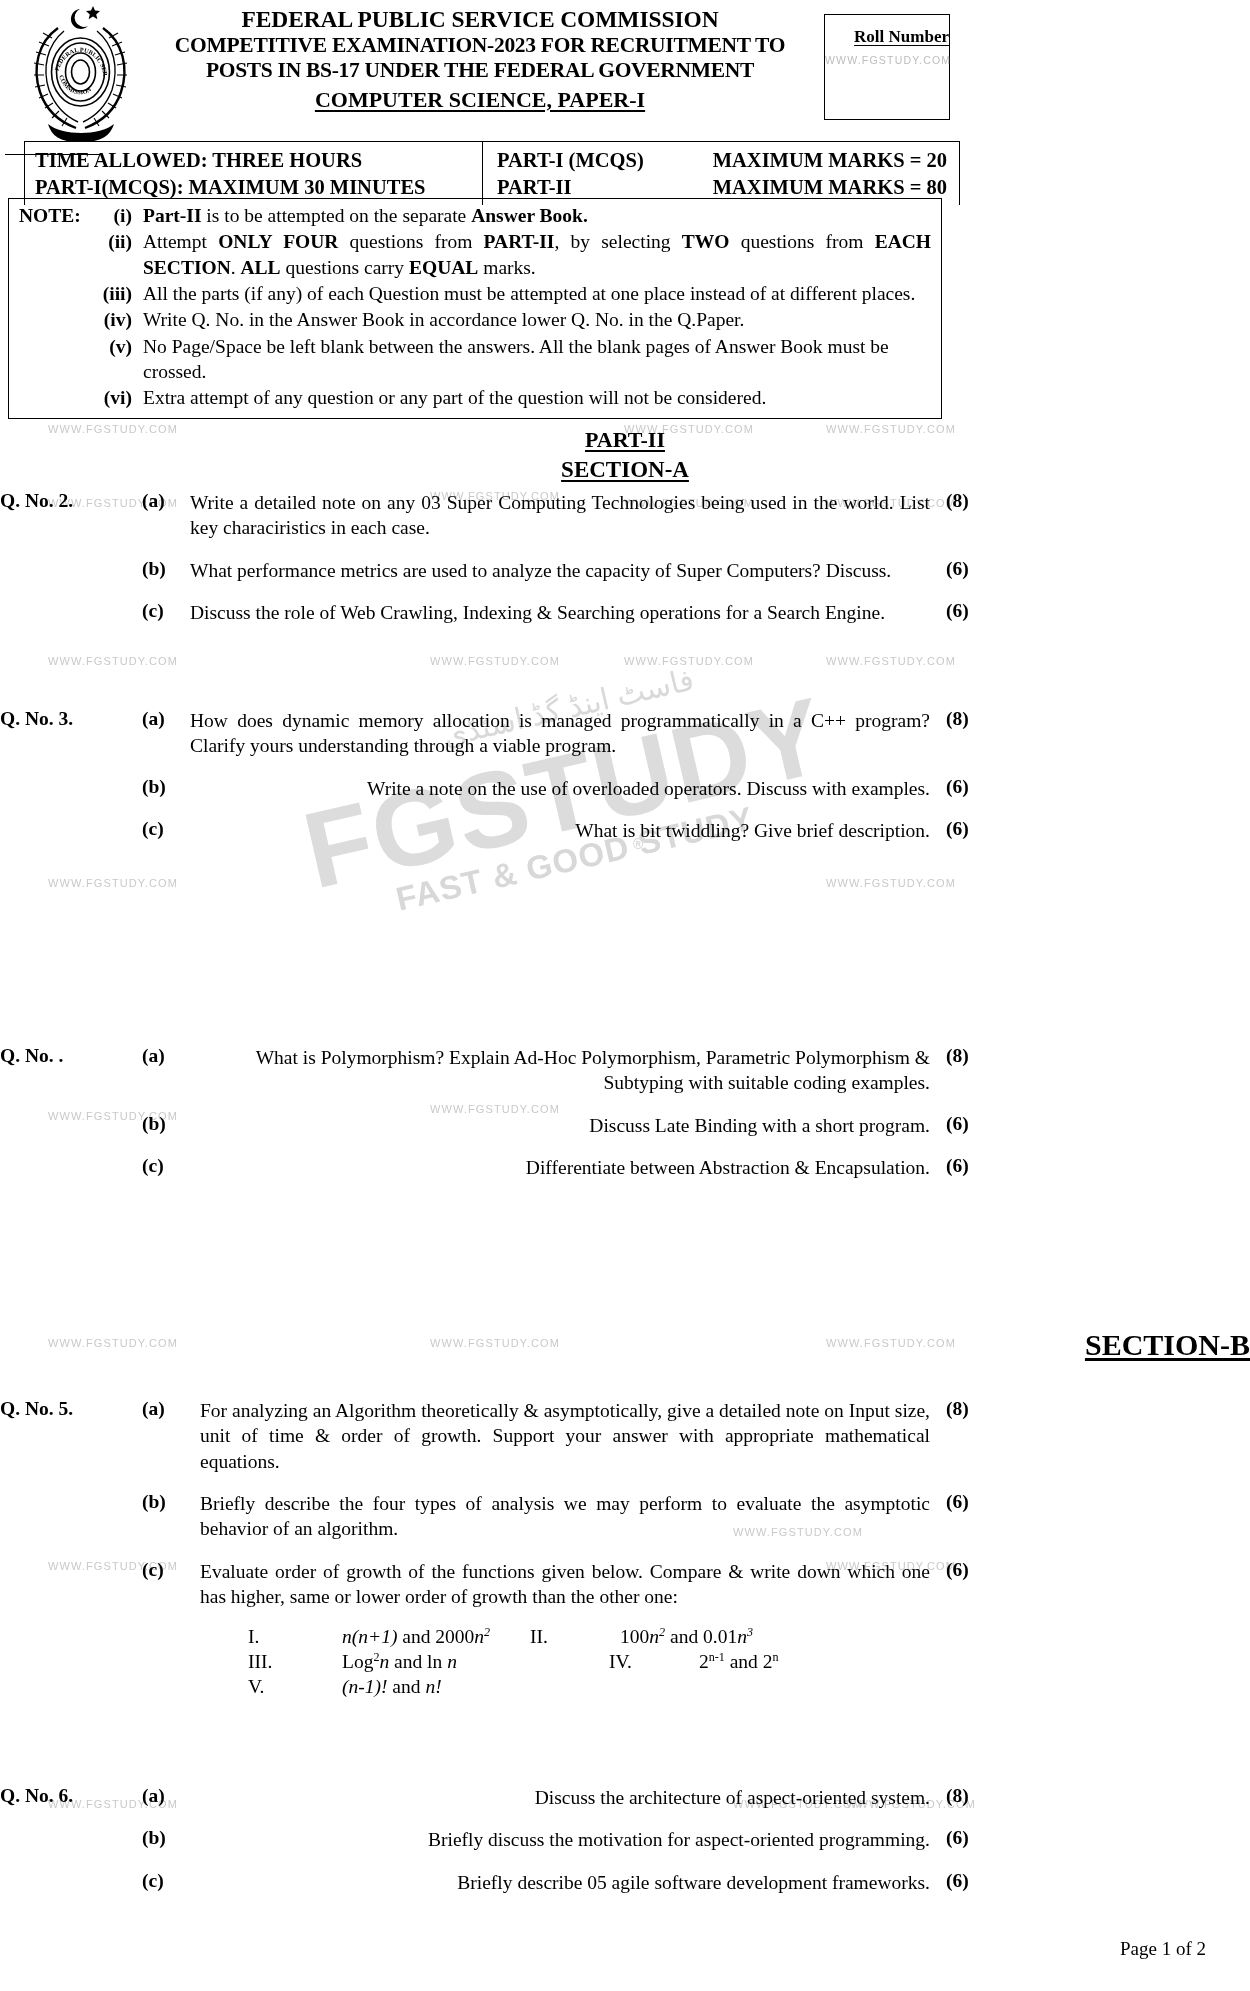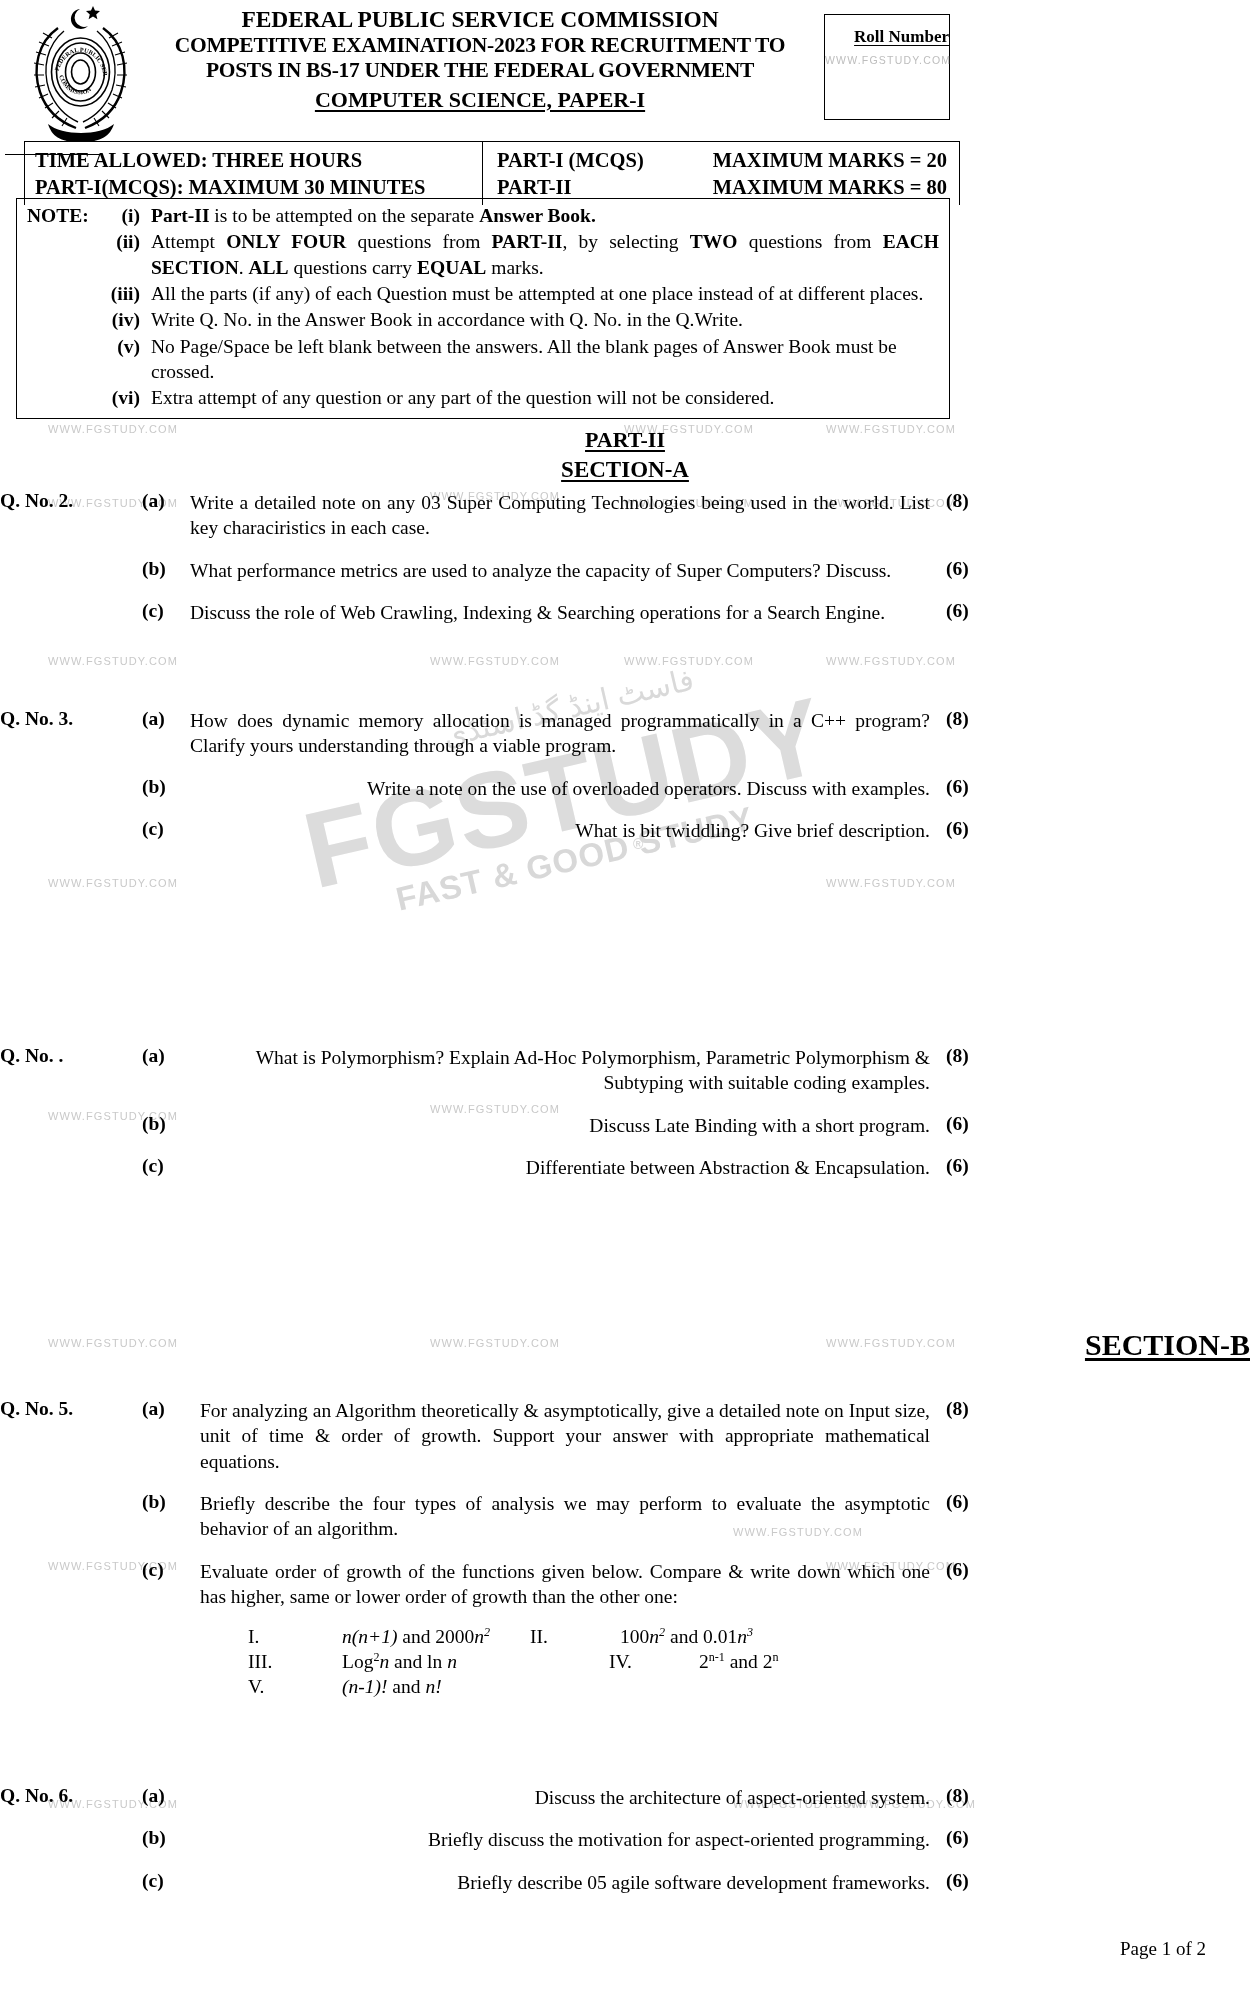--- a/index.html
+++ b/index.html
@@ -173,21 +173,21 @@
     font-weight: bold;
     line-height: 1.32;
     white-space: nowrap;
   }
   .info-right .col-a { width: 186px; }
   .info-right .col-b { text-align: left; }
 
   
   .note-box {
     position: absolute;
-    left: 16px;
+    left: 8px;
     top: 198px;
     width: 934px;
     box-sizing: border-box;
     border: 1.7px solid #000;
     padding: 4px 10px 6px 10px;
     z-index: 2;
   }
   .note-row {
     display: flex;
     font-size: 19.5px;
@@ -415,21 +415,21 @@
     <div class="note-row">
       <div class="note-num indent">(ii)</div>
       <div class="note-text just">Attempt <b>ONLY FOUR</b> questions from <b>PART-II</b>, by selecting <b>TWO</b> questions from <b>EACH SECTION</b>. <b>ALL</b> questions carry <b>EQUAL</b> marks.</div>
     </div>
     <div class="note-row">
       <div class="note-num indent">(iii)</div>
       <div class="note-text">All the parts (if any) of each Question must be attempted at one place instead of at different places.</div>
     </div>
     <div class="note-row">
       <div class="note-num indent">(iv)</div>
-      <div class="note-text">Write Q. No. in the Answer Book in accordance with Q. No. in the Q.Write.</div>
+      <div class="note-text">Write Q. No. in the Answer Book in accordance lower Q. No. in the Q.Paper.</div>
     </div>
     <div class="note-row">
       <div class="note-num indent">(v)</div>
       <div class="note-text">No Page/Space be left blank between the answers. All the blank pages of Answer Book must be crossed.</div>
     </div>
     <div class="note-row">
       <div class="note-num indent">(vi)</div>
       <div class="note-text">Extra attempt of any question or any part of the question will not be considered.</div>
     </div>
   </div>

